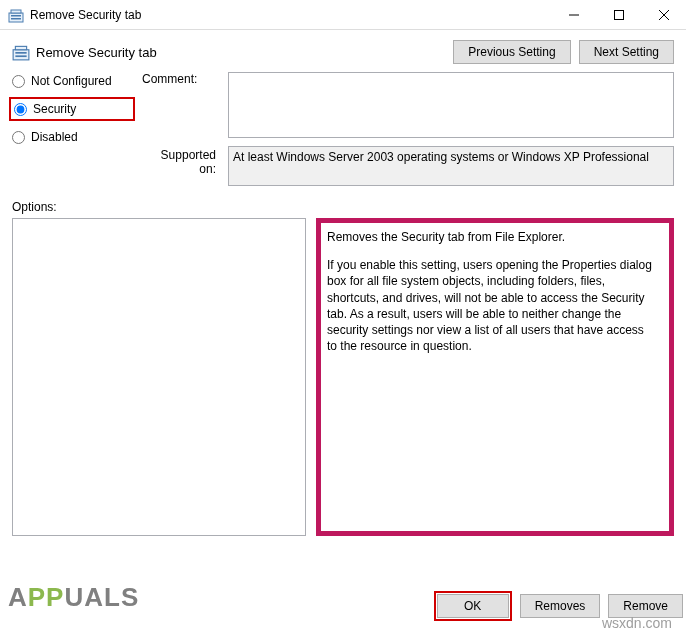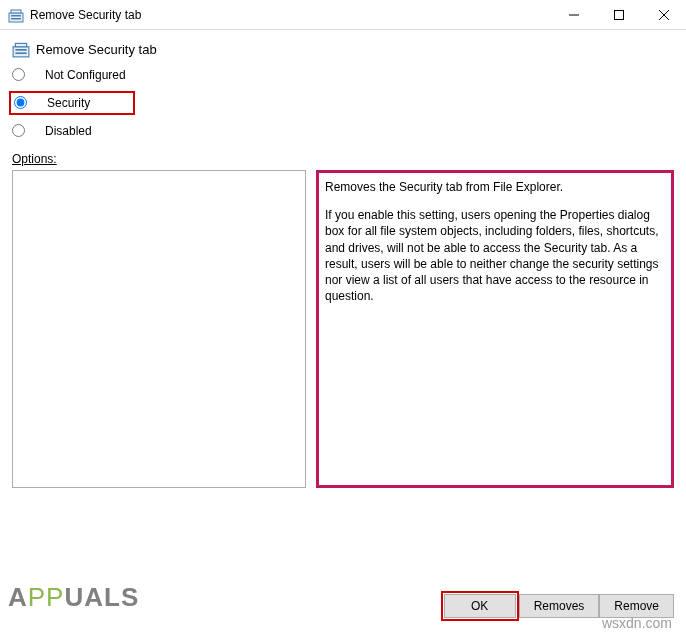--- a/index.html
+++ b/index.html
@@ -57,21 +57,21 @@
     }
     .radio-group {
       grid-row: 1 / span 2;
       grid-column: 1;
       display: flex;
       flex-direction: column;
       gap: 12px;
       padding-top: 2px;
     }
     .radio-item {
-      display: flex; align-items: flex-start; gap: 20px;
+      display: flex; align-items: flex-end; gap: 6px;
       font-size: 12px;
     }
     .radio-item input[type="radio"] { margin: 0; width: 13px; height: 13px; }
     .highlight-box {
       border: 2px solid #d00000;
       padding: 3px 24px 3px 3px;
       margin: -3px -3px -3px -3px;
     }
     .comment-area {
       width: 100%;
@@ -104,51 +104,51 @@
       display: grid;
       grid-template-columns: 80px 1fr;
       gap: 6px;
       align-items: start;
       margin-top: 8px;
     }
     .midlabels {
       display: flex;
       margin-top: 14px;
       gap: 10px;
-      text-decoration: underline;
     }
     .options-label { width: 294px; }
     .help-label { flex: 1; }
     .panels {
       display: flex;
       gap: 10px;
       margin-top: 4px;
       height: 318px;
     }
     .options-panel {
       width: 294px;
       border: 1px solid #abadb3;
       background: #fff;
     }
     .help-panel {
       flex: 1;
-      border: 3px solid #be185d;
+      border: 5px solid #be185d;
       background: #fff;
       padding: 6px 12px 6px 6px;
       font-size: 12px;
       line-height: 1.35;
       overflow-y: scroll;
       position: relative;
     }
     .help-panel p { margin: 0 0 12px 0; }
     .footer {
       position: absolute;
-      right: 12px;
+      right: 3px;
       bottom: 12px;
       display: flex;
+      gap: 8px;
       align-items: center;
       margin-top: 20px;
     }
     .ok-highlight {
       border: 2px solid #d00000;
       padding: 1px;
       display: inline-block;
     }
     .watermark {
       position: absolute;
@@ -156,21 +156,21 @@
       bottom: 20px;
       font-size: 26px;
       font-weight: 700;
       letter-spacing: 1px;
       color: #808080;
       font-family: Arial, sans-serif;
       pointer-events: none;
     }
     .watermark .pp {
       color: #8cb84e;
-      font-weight: 400;
+      font-weight: 700;
     }
     .watermark2 {
       position: absolute;
       right: 14px;
       bottom: 2px;
       font-size: 14px;
       color: #9e9e9e;
       pointer-events: none;
     }
     .mainrow {
@@ -219,20 +219,24 @@
   <div class="header-row">
     <span class="header-icon">
       <svg width="18" height="18" viewBox="0 0 16 16">
         <rect x="1" y="6" width="14" height="9" fill="#e6f0fa" stroke="#4a7cb0" stroke-width="1"></rect>
         <rect x="3" y="3" width="10" height="3" fill="#e6f0fa" stroke="#4a7cb0" stroke-width="1"></rect>
         <rect x="3" y="8" width="10" height="1.5" fill="#4a7cb0"></rect>
         <rect x="3" y="11" width="10" height="1.5" fill="#4a7cb0"></rect>
       </svg>
     </span>
     <span class="header-title">Remove Security tab</span>
+    <div class="nav-buttons">
+      <button class="btn">Previous Setting</button>
+      <button class="btn">Next Setting</button>
+    </div>
   </div>
 
   <div class="mainrow">
     <div class="leftcol">
       <div class="radio-group">
         <label class="radio-item">
           <input type="radio" name="state" style="">
           <span>Not Configured</span>
         </label>
         <div class="highlight-box">
@@ -240,20 +244,30 @@
             <input type="radio" name="state" checked="" style="">
             <span>Security</span>
           </label>
         </div>
         <label class="radio-item">
           <input type="radio" name="state" style="">
           <span>Disabled</span>
         </label>
       </div>
     </div>
+    <div class="rightcol">
+      <div class="comment-row">
+        <div>Comment:</div>
+        <textarea class="comment-area" style=""></textarea>
+      </div>
+      <div class="supported-row">
+        <div class="rlabel">Supported on:</div>
+        <textarea class="supported-box" readonly="" style="">At least Windows Server 2003 operating systems or Windows XP Professional</textarea>
+      </div>
+    </div>
   </div>
 
   <div class="midlabels">
     <div class="options-label">Options:</div>
   </div>
 
   <div class="panels">
     <div class="options-panel"></div>
     <div class="help-panel">
       <p>Removes the Security tab from File Explorer.</p>

